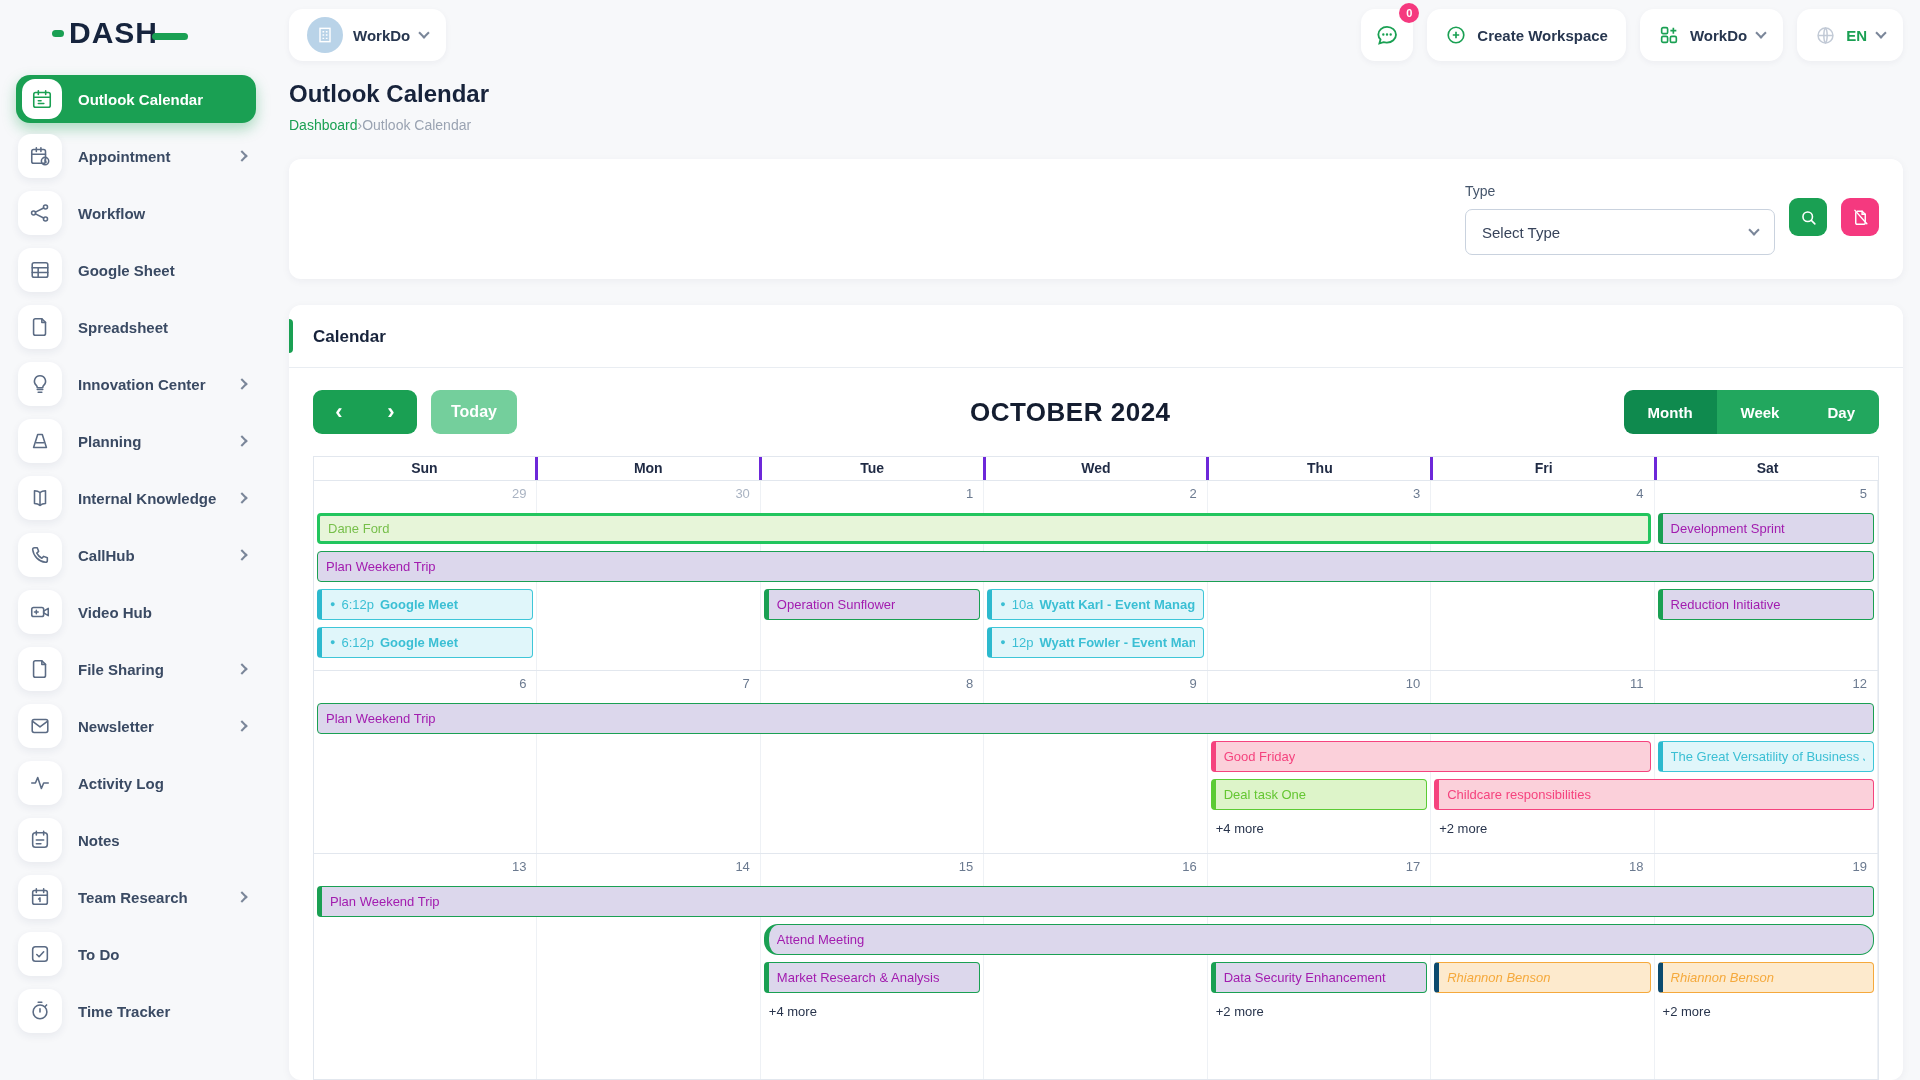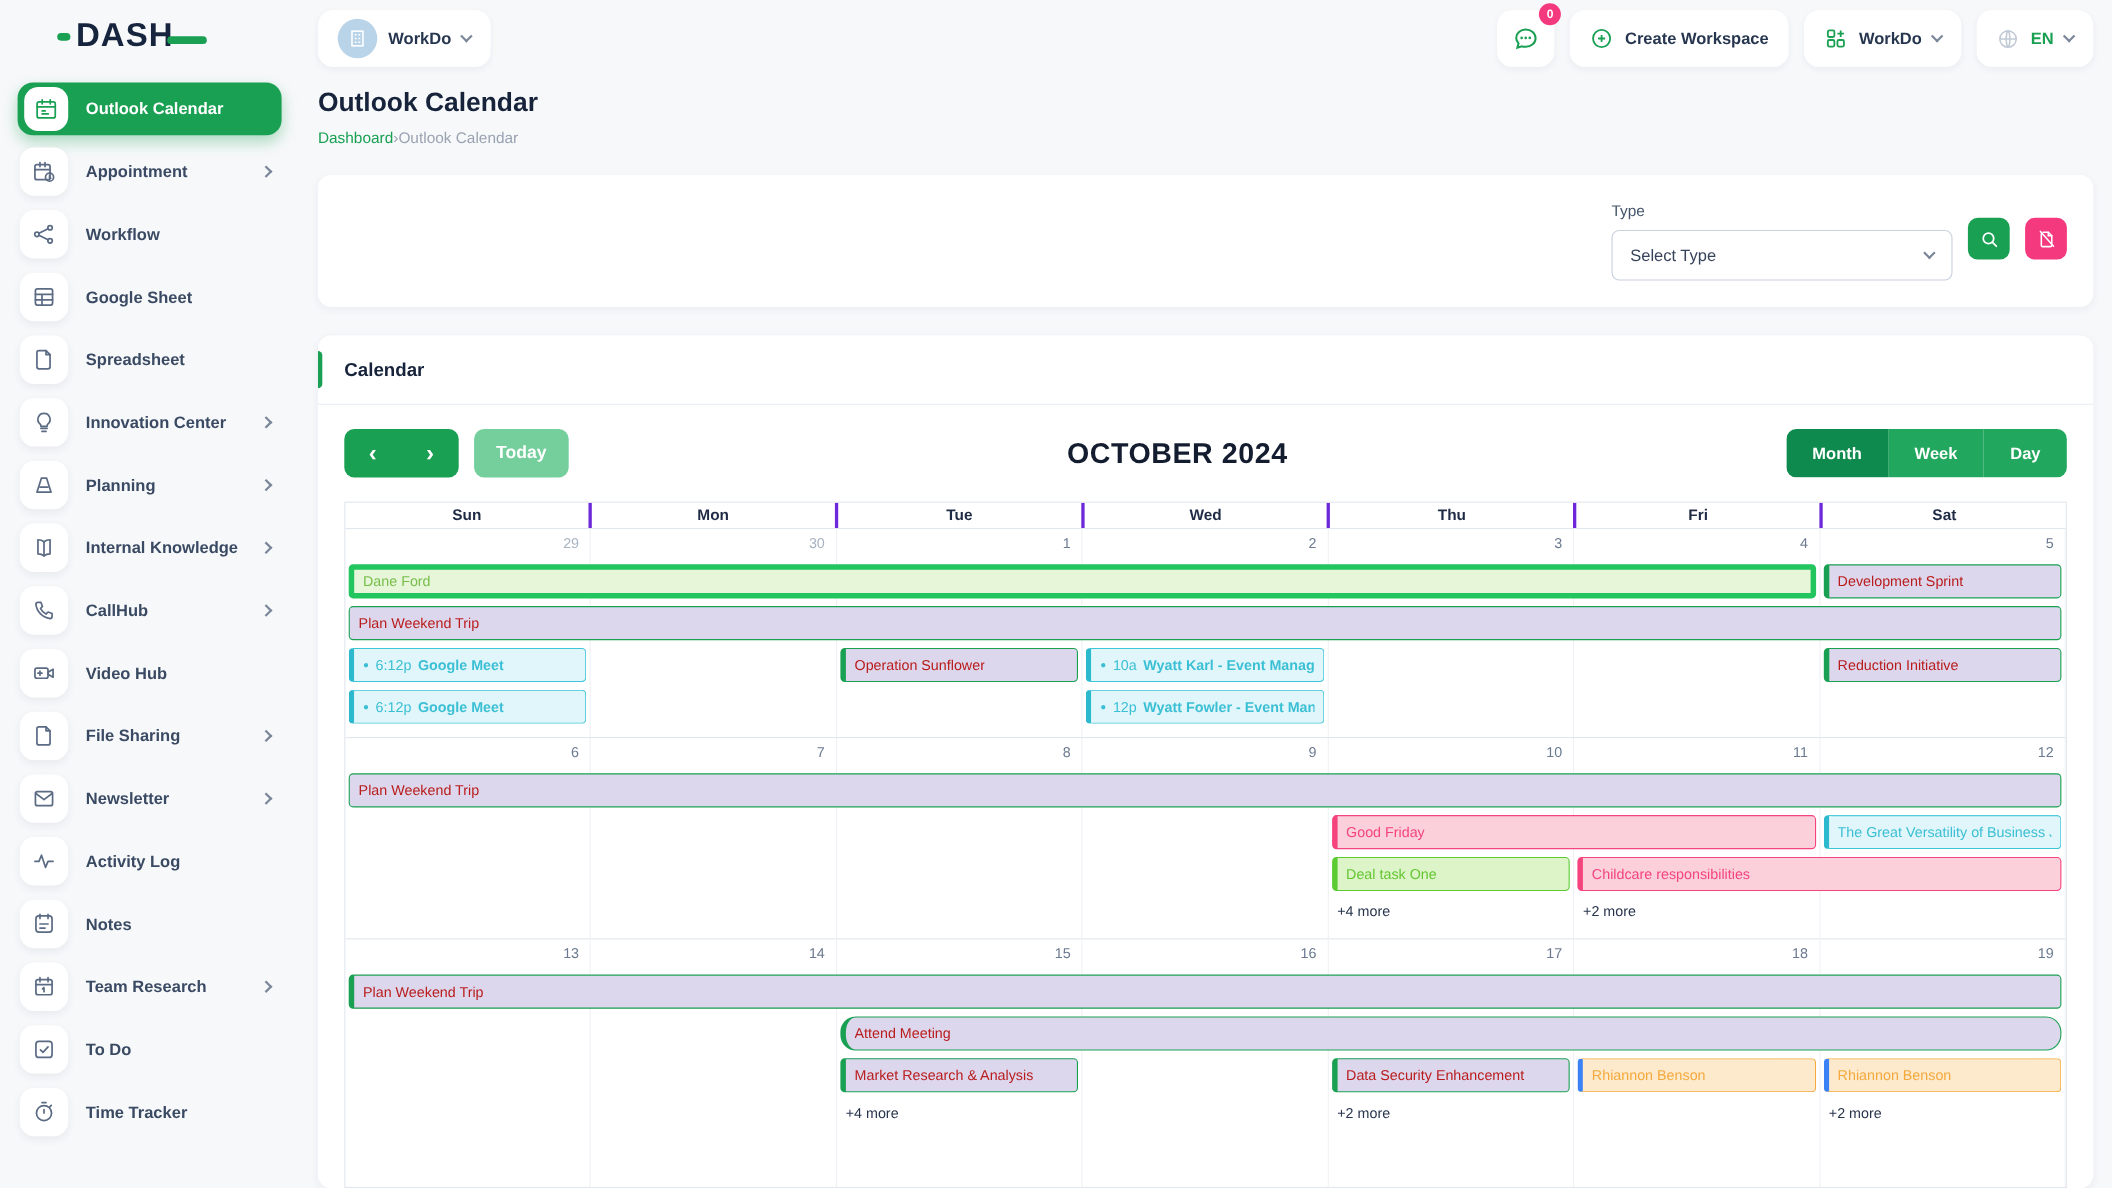--- a/index.html
+++ b/index.html
@@ -90,31 +90,31 @@
   .day-cell:last-child { border-right:none; }
   .date-num { position:absolute; top:5px; right:10px; font-size:13px; color:#6b7a90;margin-left:48px; }
   .date-num.muted { color:#a9b3c2; }
 
   .ev { position:absolute; height:31px; border-radius:4px; display:flex; align-items:center;
     gap:6px; padding:0 8px; font-size:13px; white-space:nowrap; overflow:hidden; cursor:pointer; }
   .ev .ev-dot { font-size:9px; line-height:1; }
   .ev .ev-time { font-weight:400; }
   .ev .ev-lbl { overflow:hidden; }
   .ev.timed .ev-lbl { font-weight:700; }
-  .ev-green   { background:#e7f5d9; border:5px solid #22c55e; color:#76bf4a; }
-  .ev-lavender{ background:#dcd7ec; border:1px solid #1aa053; color:#b91c1c; }
+  .ev-green   { background:#e7f5d9; border:3px solid #22c55e; color:#76bf4a; }
+  .ev-lavender{ background:#dcd7ec; border:1px solid #1aa053; color:#a21caf; }
   .ev-lavender.has-bar { border-left:5px solid #1aa053; }
   .ev-cyan    { background:#e0f6fa; border:1px solid #3ec6d8; color:#3bbfd4; }
   .ev-cyan.has-bar { border-left:5px solid #2cb9ce; }
   .ev-pink    { background:#fbd0da; border:1px solid #f5437e; color:#f5437e; }
   .ev-pink.has-bar { border-left:5px solid #f5437e; }
   .ev-brightgreen { background:#ddf4c9; border:1px solid #5bcb34; color:#64c632; }
   .ev-brightgreen.has-bar { border-left:5px solid #5bcb34; }
   .ev-orange  { background:#fdeacd; border:1px solid #f5a93c; color:#f5a93c; }
-  .ev-orange.has-bar { border-left:5px solid #3b82f6; }
+  .ev-orange.has-bar { border-left:5px solid #0c4a6e;font-style:italic; }
   .more-link { position:absolute; font-size:13px; color:#28344c; cursor:pointer; padding-left:4px; }
 
   svg { display:block; }
 </style>
 </head>
 <body>
 
 <div class="app">
 
   <aside class="sidebar">

